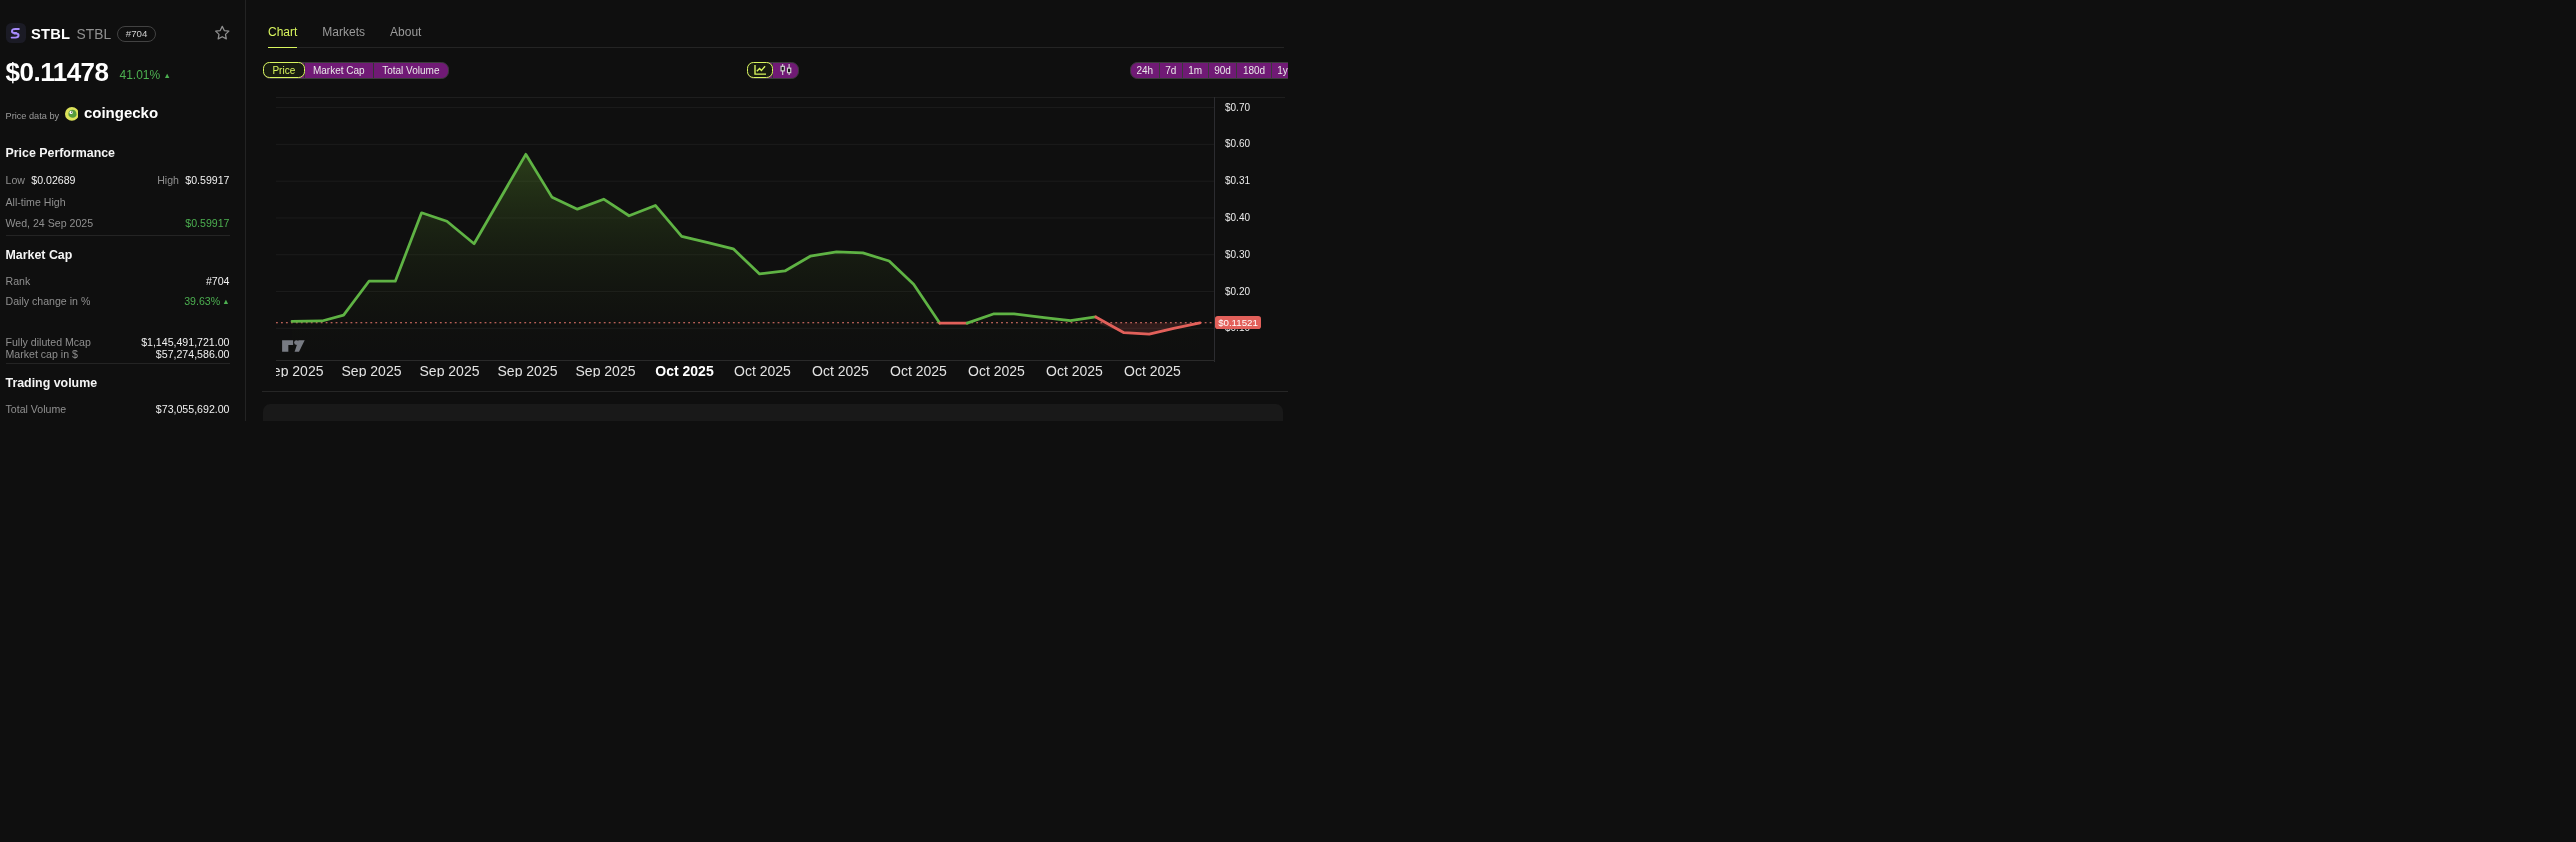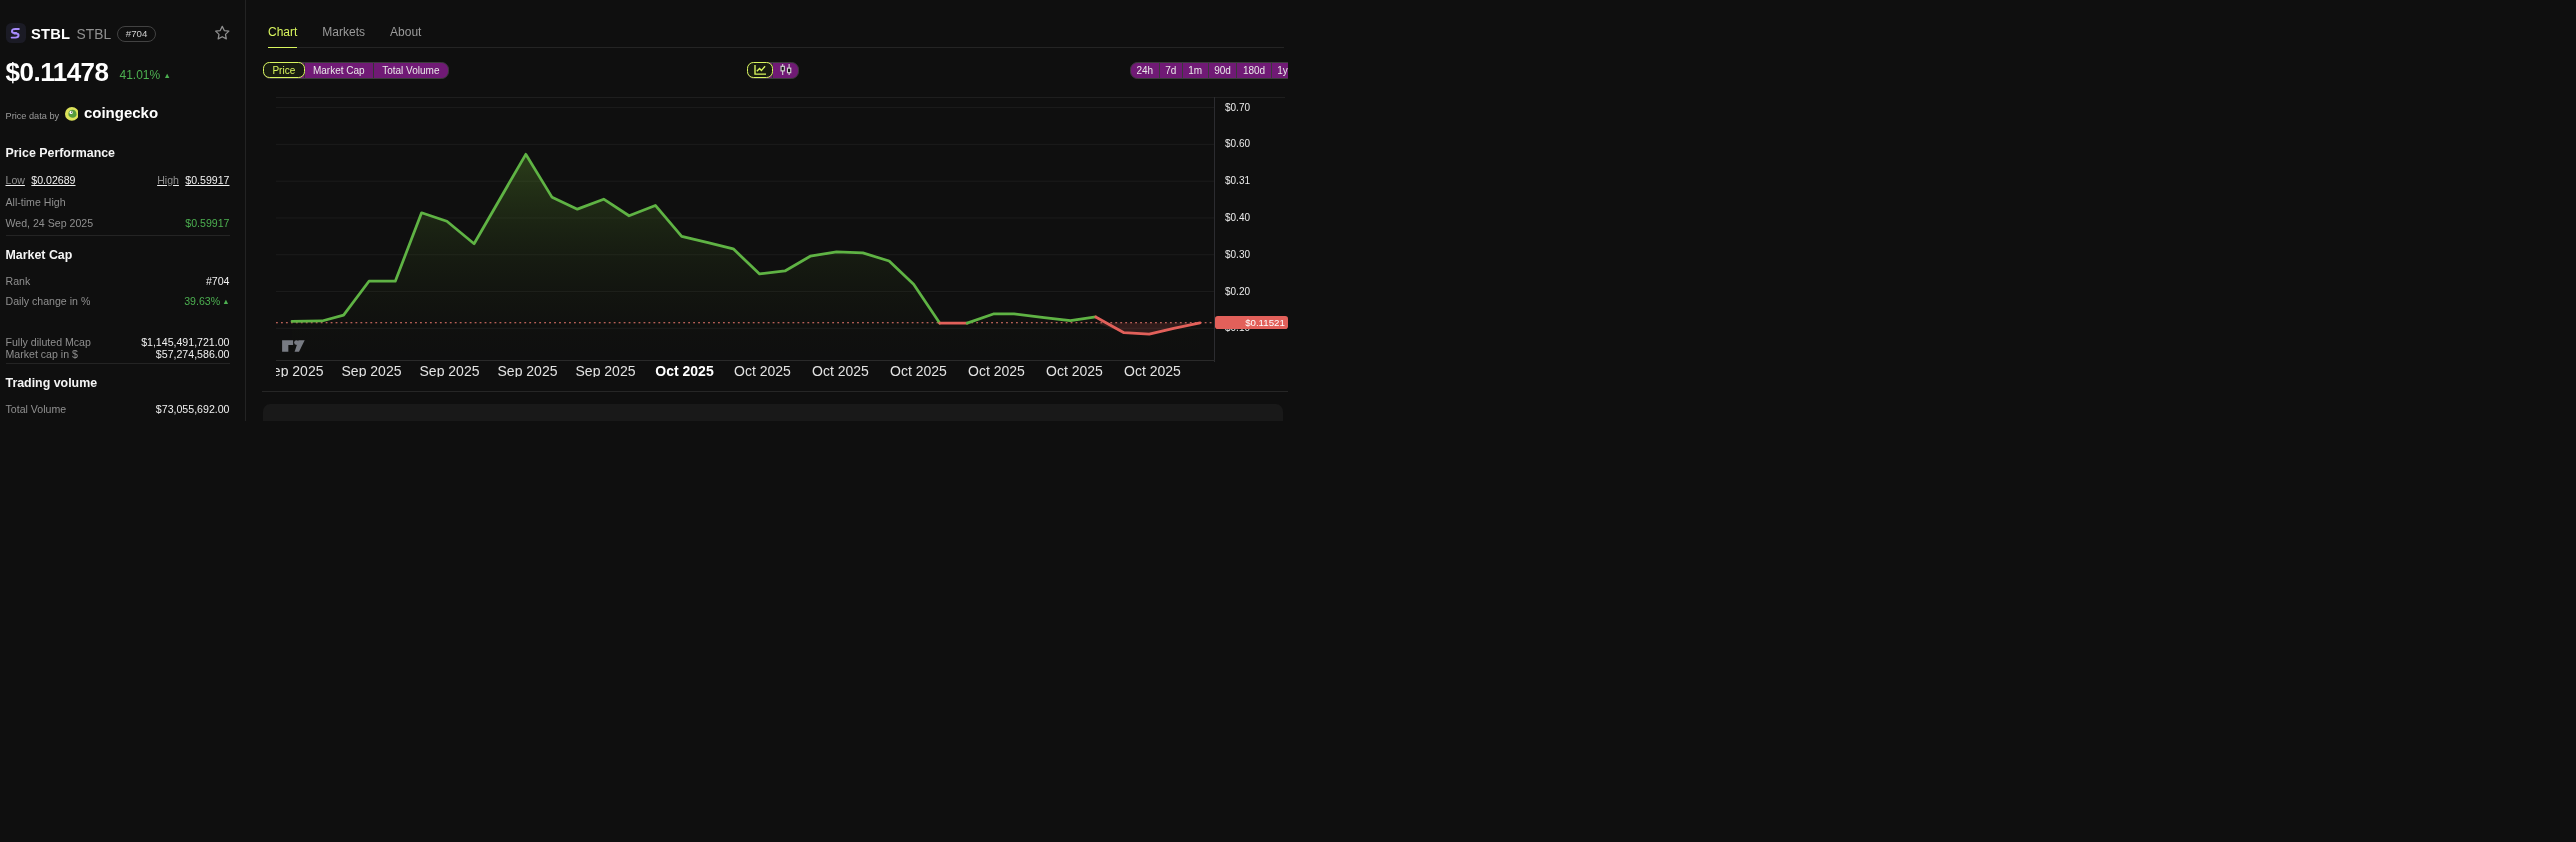--- a/index.html
+++ b/index.html
@@ -98,21 +98,21 @@
       <circle cx="7" cy="7" r="7" fill="#dce25a"></circle>
       <path d="M3.4 7.2 C3.4 4.5 5.4 2.9 7.6 2.9 C10.1 2.9 11.7 5 11.7 7.6 C11.7 9.3 10 10.9 7.9 10.9 C5.8 10.9 3.4 9.8 3.4 7.2 Z" fill="#569a3c"></path>
       <circle cx="6.2" cy="5.5" r="1.7" fill="#ffffff"></circle>
       <circle cx="6.7" cy="5.2" r="0.7" fill="#222222"></circle>
     </svg>
     <span class="attr-brand">coingecko</span>
   </div>
 
   <div class="abs sec-title" style="left:5.5px;top:146px;">Price Performance</div>
 
-  <div class="abs srow" style="top:175px;text-decoration:underline;">
+  <div class="abs srow" style="top:175px;">
     <span class="pair">
       <span class="lab">Low</span>
       <span class="val">$0.02689</span>
     </span>
     <span class="pair">
       <span class="lab">High</span>
       <span class="val">$0.59917</span>
     </span>
   </div>
 
@@ -229,21 +229,21 @@
 <div class="abs axis-h"></div>
 <div id="ylabels">
     <div class="ylab" style="top: 101px;">$0.70</div>
     <div class="ylab" style="top: 137px;">$0.60</div>
     <div class="ylab" style="top: 174px;">$0.31</div>
     <div class="ylab" style="top: 211px;">$0.40</div>
     <div class="ylab" style="top: 248px;">$0.30</div>
     <div class="ylab" style="top: 285px;">$0.20</div>
     <div class="ylab" style="top: 321px;">$0.10</div>
   </div>
-<div class="abs" id="price-flag" style="top: 316px; padding-left: 27px;">$0.11521</div>
+<div class="abs" id="price-flag" style="top: 316px;">$0.11521</div>
 <div class="abs" id="xlabels">
     <div class="xlab" style="left: -21px;">Sep 2025</div>
     <div class="xlab" style="left: 57px;">Sep 2025</div>
     <div class="xlab" style="left: 135px;">Sep 2025</div>
     <div class="xlab" style="left: 213px;">Sep 2025</div>
     <div class="xlab" style="left: 291px;">Sep 2025</div>
     <div class="xlab bold" style="left: 370px;">Oct 2025</div>
     <div class="xlab" style="left: 448px;">Oct 2025</div>
     <div class="xlab" style="left: 526px;">Oct 2025</div>
     <div class="xlab" style="left: 604px;">Oct 2025</div>

